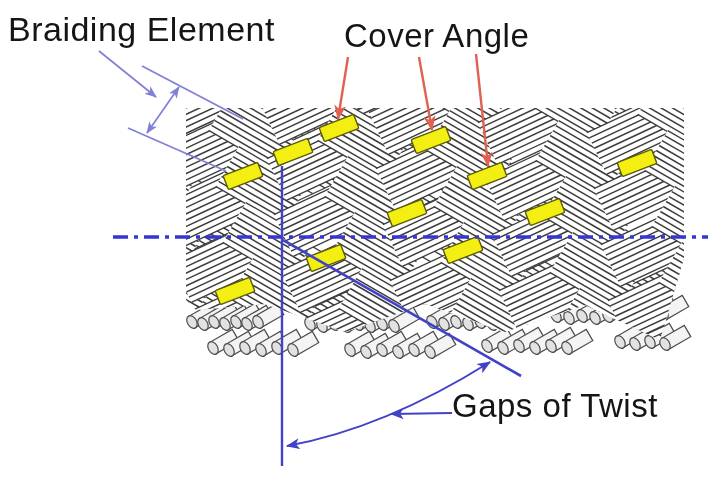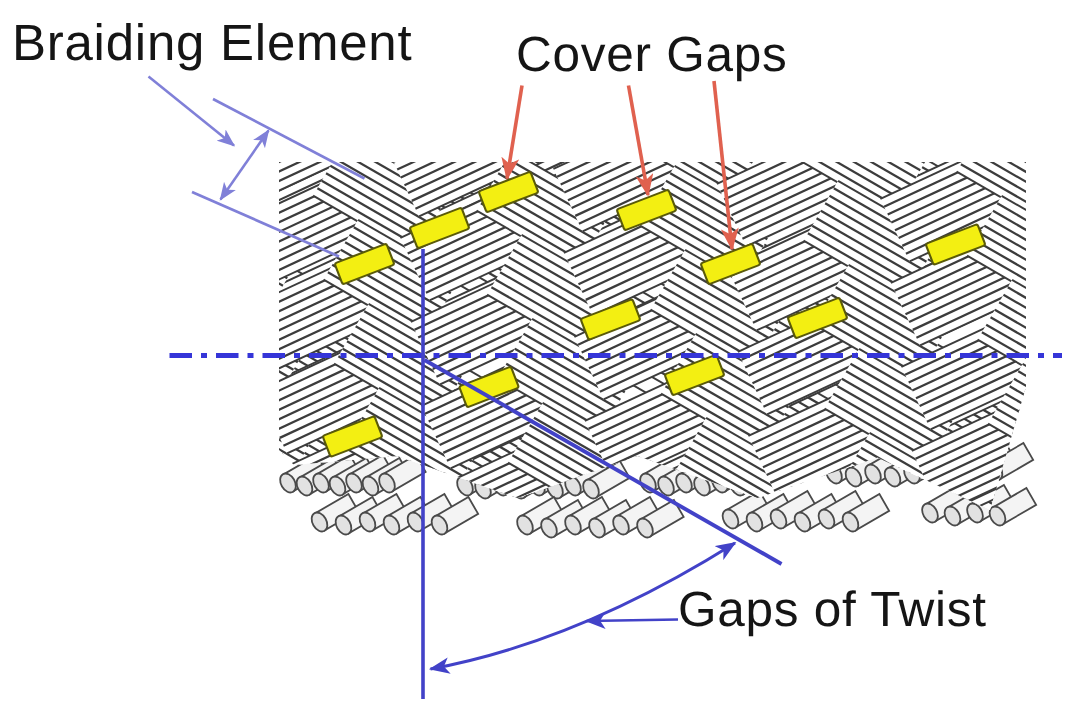--- a/index.html
+++ b/index.html
@@ -1063,16 +1063,16 @@
         <path d="M287,446 Q385,428 490,362" stroke="#4242c8" stroke-width="2" fill="none" marker-start="url(#mBlue)" marker-end="url(#mBlue)"></path>
         <line x1="452" y1="413" x2="391" y2="414" stroke="#4242c8" stroke-width="1.8" marker-end="url(#mBlue)"></line>
         <line x1="348" y1="57" x2="338" y2="119" stroke="#e0614f" stroke-width="2.4" marker-end="url(#mRed)"></line>
         <line x1="419" y1="57" x2="432" y2="130" stroke="#e0614f" stroke-width="2.4" marker-end="url(#mRed)"></line>
         <line x1="476" y1="54" x2="488" y2="166" stroke="#e0614f" stroke-width="2.4" marker-end="url(#mRed)"></line>
       </g>
     </svg>
 
   <div class="label label-braiding">Braiding Element</div>
 
-  <div class="label label-cover">Cover Gaps</div>
+  <div class="label label-cover">Cover Angle</div>
 
   <div class="label label-twist">Gaps of Twist</div>
 </div>
 
 </body></html>

